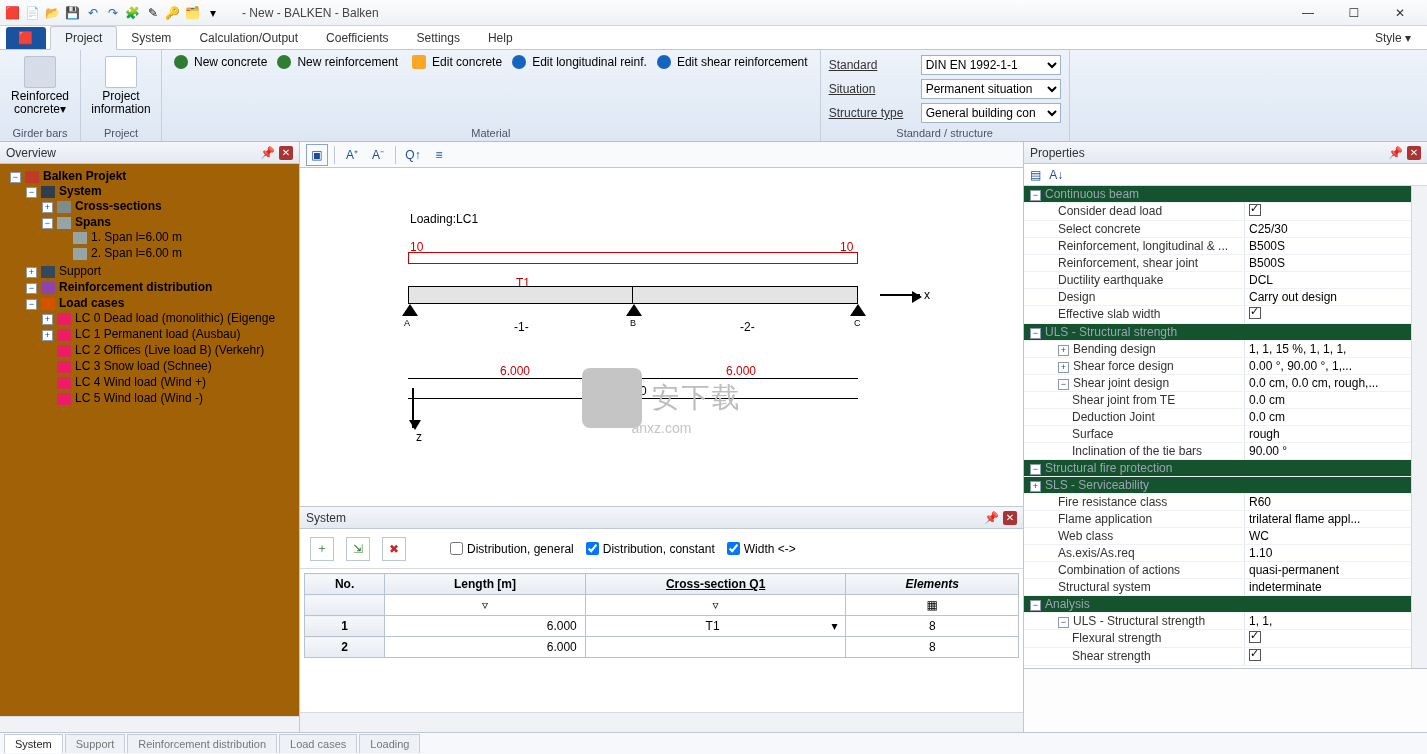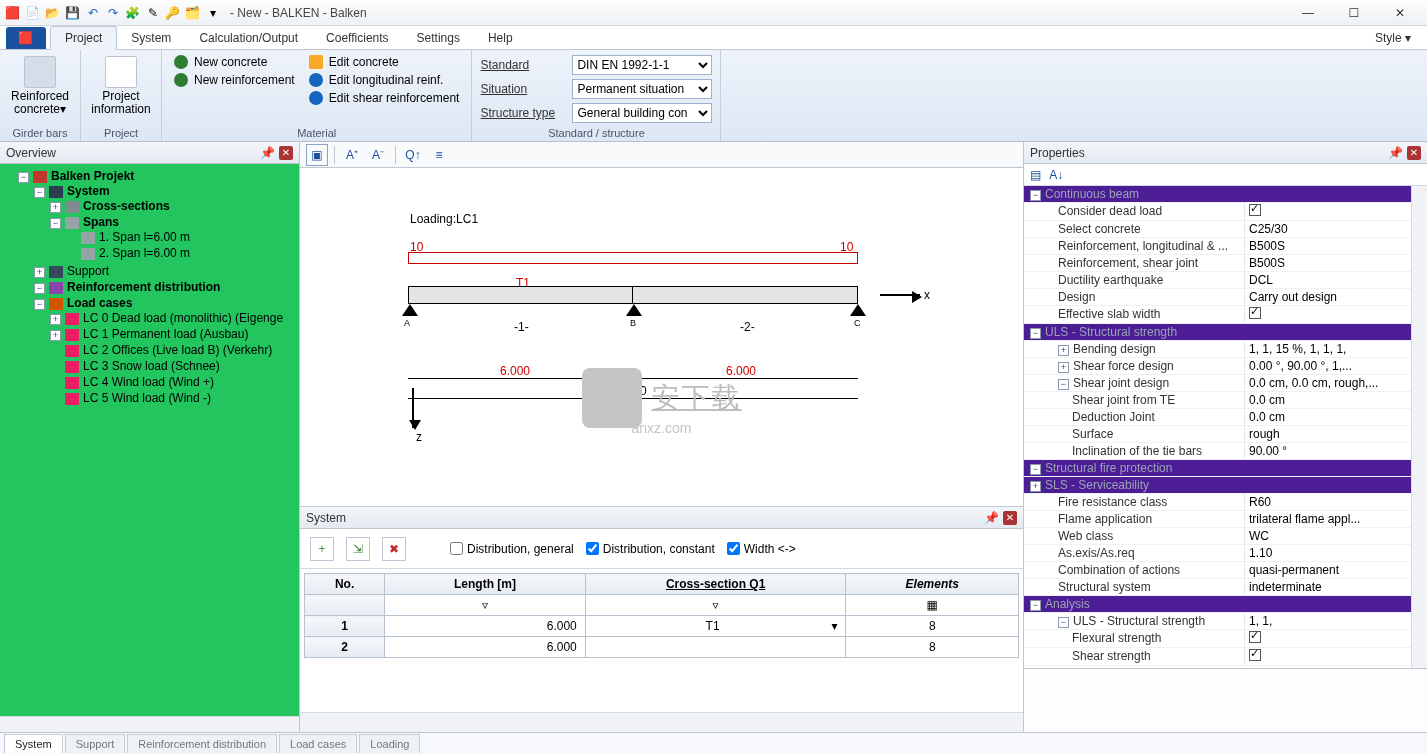--- a/index.html
+++ b/index.html
@@ -2,55 +2,55 @@
 <html><head>
 <meta charset="utf-8">
 <style>
 * { box-sizing: border-box; margin: 0; padding: 0; font-family: "Segoe UI", Tahoma, sans-serif; font-size: 12px; }
 html, body { width: 1427px; height: 754px; overflow: hidden; background: #fff; }
 
 
 .titlebar { height: 26px; background: linear-gradient(#fdfdfe,#eef1f5); display: flex; align-items: center; padding: 0 4px; border-bottom: 1px solid #d0d6de; }
 .titlebar .qat { display: flex; gap: 2px; align-items: center; }
 .titlebar .qat .ico { width: 18px; height: 18px; display:flex; align-items:center; justify-content:center; }
-.titlebar .title { margin-left: 8px; color: #444; }
+.titlebar .title { margin-left: 20px; color: #444; }
 .titlebar .spacer { flex: 1; }
 .titlebar .winbtns { display: flex; }
 .titlebar .winbtns div { width: 46px; height: 26px; display:flex; align-items:center; justify-content:center; color:#333; }
 
 
 .ribbon-tabs { height: 24px; background: #fff; display:flex; align-items:flex-end; padding: 0 6px; border-bottom: 1px solid #c0c7d1; }
 .ribbon-tabs .filetab { width:40px; height:22px; background:#1b52a0; display:flex; align-items:center; justify-content:center; color:#fff; border-top-left-radius:3px; border-top-right-radius:3px; margin-right:4px; }
 .ribbon-tabs .tab { padding: 4px 14px; color:#333; cursor:default; }
 .ribbon-tabs .tab.active { background:#eef3fa; border:1px solid #c0c7d1; border-bottom:1px solid #eef3fa; position:relative; top:1px; border-top-left-radius:3px; border-top-right-radius:3px; }
 .ribbon-tabs .right { margin-left:auto; padding:4px 10px; color:#333;text-align:center; }
 
 
 .ribbon { height: 92px; background: linear-gradient(#eef3fa,#dde7f4); display:flex; border-bottom:1px solid #b4bfcf; }
 .group { border-right:1px solid #c5cfdc; padding:4px 8px 2px 8px; display:flex; flex-direction:column; }
 .group .body { flex:1; display:flex; align-items:flex-start; gap:6px; }
 .group .label { text-align:center; color:#4a5568; font-size:11px; padding-top:2px; }
 .bigbtn { width:64px; display:flex; flex-direction:column; align-items:center; gap:2px; padding:2px; text-align:center; line-height:1.1; cursor:default; }
 .bigbtn .gicon { width:32px; height:32px; background:#d6dde8; border:1px solid #b9c4d4; border-radius:2px; }
-.smallbtn-list { display:flex; flex-direction:column; gap:2px; }
+.smallbtn-list { display:flex; flex-direction:row; gap:2px; }
 .smallbtn { display:flex; align-items:center; gap:6px; padding:1px 4px; cursor:default; white-space:nowrap; }
 .smallbtn .dot { width:14px; height:14px; border-radius:50%; display:inline-block; }
 .dot.green{background:#2e7d32;} .dot.blue{background:#1565c0;} .dot.yellow{background:#f9a825; border-radius:2px;}
 .formrow { display:flex; align-items:center; gap:6px; margin:1px 0; }
 .formrow label { width:86px; color:#333;text-decoration:underline; }
 .formrow select { width:140px; height:20px; border:1px solid #9fb2cc; background:#fff; font-size:12px; }
 
 
 .workarea { display:flex; height: calc(754px - 26px - 24px - 92px - 22px); }
 .leftcol { width:300px; display:flex; flex-direction:column; border-right:1px solid #c0c7d1; }
 .panel-hd { height:22px; background: linear-gradient(#f4f6fa,#e4e9f1); border-bottom:1px solid #c0c7d1; display:flex; align-items:center; padding:0 6px; color:#333; }
 .panel-hd .sp{flex:1;}
 .pin { width:14px; height:14px; margin-left:4px; display:flex; align-items:center; justify-content:center; color:#555; }
 .closex { width:14px; height:14px; margin-left:4px; background:#a33; color:#fff; display:flex; align-items:center; justify-content:center; font-size:10px; border-radius:2px; }
-.tree { flex:1; overflow:auto; padding:4px 14px; background:#22c55e; }
+.tree { flex:1; overflow:auto; padding:4px 6px; background:#a16207; }
 .tree ul { list-style:none; padding-left:16px; }
 .tree > ul { padding-left:4px; }
 .tree li { padding:1px 0; white-space:nowrap; }
 .tree .tgl { display:inline-block; width:11px; height:11px; border:1px solid #8a99ad; text-align:center; line-height:9px; font-size:9px; color:#446; margin-right:4px; background:#fff; }
 .tree .nicon { display:inline-block; width:14px; height:12px; margin-right:4px; vertical-align:middle; }
 .ni-proj{background:#c0392b;} .ni-sys{background:#2c3e50;} .ni-cs{background:#7f8c8d;} .ni-span{background:#95a5a6;} .ni-supp{background:#34495e;}
 .ni-rein{background:#8e44ad;} .ni-lc{background:#d35400;} .ni-load{background:#e91e63;}
 .tree .bold{font-weight:bold;}
 .tree-scroll-x{height:16px; border-top:1px solid #d4dae3; background:#f0f2f6;}
 
@@ -66,21 +66,21 @@
 .canvas .beamload{position:absolute; border:1px solid #c00; background:#fff;}
 .canvas .beam{position:absolute; border:1px solid #000; background:#e4e4e4;}
 .canvas .dimline{position:absolute; border-top:1px solid #000;}
 .canvas .support{position:absolute; width:0;height:0; border-left:8px solid transparent; border-right:8px solid transparent; border-bottom:12px solid #000;}
 .canvas .arrow-x{position:absolute; width:40px; height:0; border-top:2px solid #000;}
 .canvas .arrow-x::after{content:""; position:absolute; right:-2px; top:-5px; border-left:10px solid #000; border-top:6px solid transparent; border-bottom:6px solid transparent;}
 .canvas .arrow-z{position:absolute; width:0; height:40px; border-left:2px solid #000;}
 .canvas .arrow-z::after{content:""; position:absolute; left:-5px; bottom:-2px; border-top:10px solid #000; border-left:6px solid transparent; border-right:6px solid transparent;}
 .watermark{position:absolute; left:50%; top:200px; transform:translateX(-50%); display:flex; align-items:center; gap:10px; color:#bdbdbd; font-family:sans-serif;}
 .watermark .bag{width:60px;height:60px;background:#c5c5c5;border-radius:8px;position:relative;}
-.watermark .txt{font-size:28px; letter-spacing:2px;text-decoration:underline;}
+.watermark .txt{font-size:28px; letter-spacing:2px;}
 .watermark .sub{position:absolute; left:50%; top:52px; transform:translateX(-50%); font-size:14px; color:#c5c5c5;}
 
 
 .syswrap{border-top:1px solid #c0c7d1;}
 .sys-tools{height:40px; display:flex; align-items:center; gap:12px; padding:0 10px; background:#fff; border-bottom:1px solid #d4dae3;}
 .sys-tools .ico{width:24px;height:24px; border:1px solid #bcc7d6; display:flex; align-items:center; justify-content:center;}
 .sys-tools .chk{display:flex; align-items:center; gap:4px;}
 .sys-tools input[type=checkbox]{width:13px;height:13px;}
 .sys-table{border-collapse:collapse; margin:4px 4px 0 4px;}
 .sys-table th, .sys-table td{border:1px solid #b9c3d0; padding:3px 8px; text-align:center; background:#fff;}
@@ -90,21 +90,21 @@
 
 
 .rightcol{width:404px; display:flex; flex-direction:column; border-left:1px solid #c0c7d1;}
 .prop-toolbar{height:22px; display:flex; align-items:center; gap:8px; padding:0 6px; border-bottom:1px solid #d4dae3; background:#fff; color:#1a4f9c;}
 .prop-grid{flex:1; overflow:auto; font-family:"Courier New", monospace; font-size:12px; background:#fff; position:relative;}
 .prop-grid .sbar{position:absolute; right:0; top:0; bottom:0; width:16px; background:#f0f2f6; border-left:1px solid #d4dae3;}
 .prow{display:flex; border-bottom:1px solid #eef1f5;}
 .prow .k{width:220px; padding:1px 4px 1px 20px; color:#333; white-space:nowrap; overflow:hidden; text-overflow:ellipsis;}
 .prow .v{flex:1; padding:1px 4px; border-left:1px solid #e2e7ef; white-space:nowrap; overflow:hidden; text-overflow:ellipsis;}
 .prow.cat .k{padding-left:6px; color:#9aa4b2; font-weight:normal; width:100%;}
-.prow.cat{background:#4c1d95;justify-content:flex-end;}
+.prow.cat{background:#14532d;justify-content:flex-end;}
 .prow .exp{display:inline-block; width:11px; height:11px; border:1px solid #8a99ad; text-align:center; line-height:9px; font-size:9px; margin-right:4px; color:#446; background:#fff;}
 .prow .ind{display:inline-block; width:14px;}
 .prow .chkbox{display:inline-block; width:12px;height:12px;border:1px solid #555; position:relative;}
 .prow .chkbox.checked::after{content:"✓"; position:absolute; top:-3px; left:0; font-size:11px;}
 .prop-desc{height:64px; border-top:1px solid #c0c7d1; background:#fdfdfd;}
 
 
 .bottomtabs{height:22px; border-top:1px solid #c0c7d1; display:flex; align-items:center; background:#f6f8fb; padding:0 4px; gap:0;}
 .bottomtabs .btab{padding:3px 10px; border:1px solid #c6cdd8; border-bottom:none; margin-right:2px; background:#eef1f6; color:#777; font-size:11px; cursor:default;}
 .bottomtabs .btab.active{background:#fff; color:#222;}

